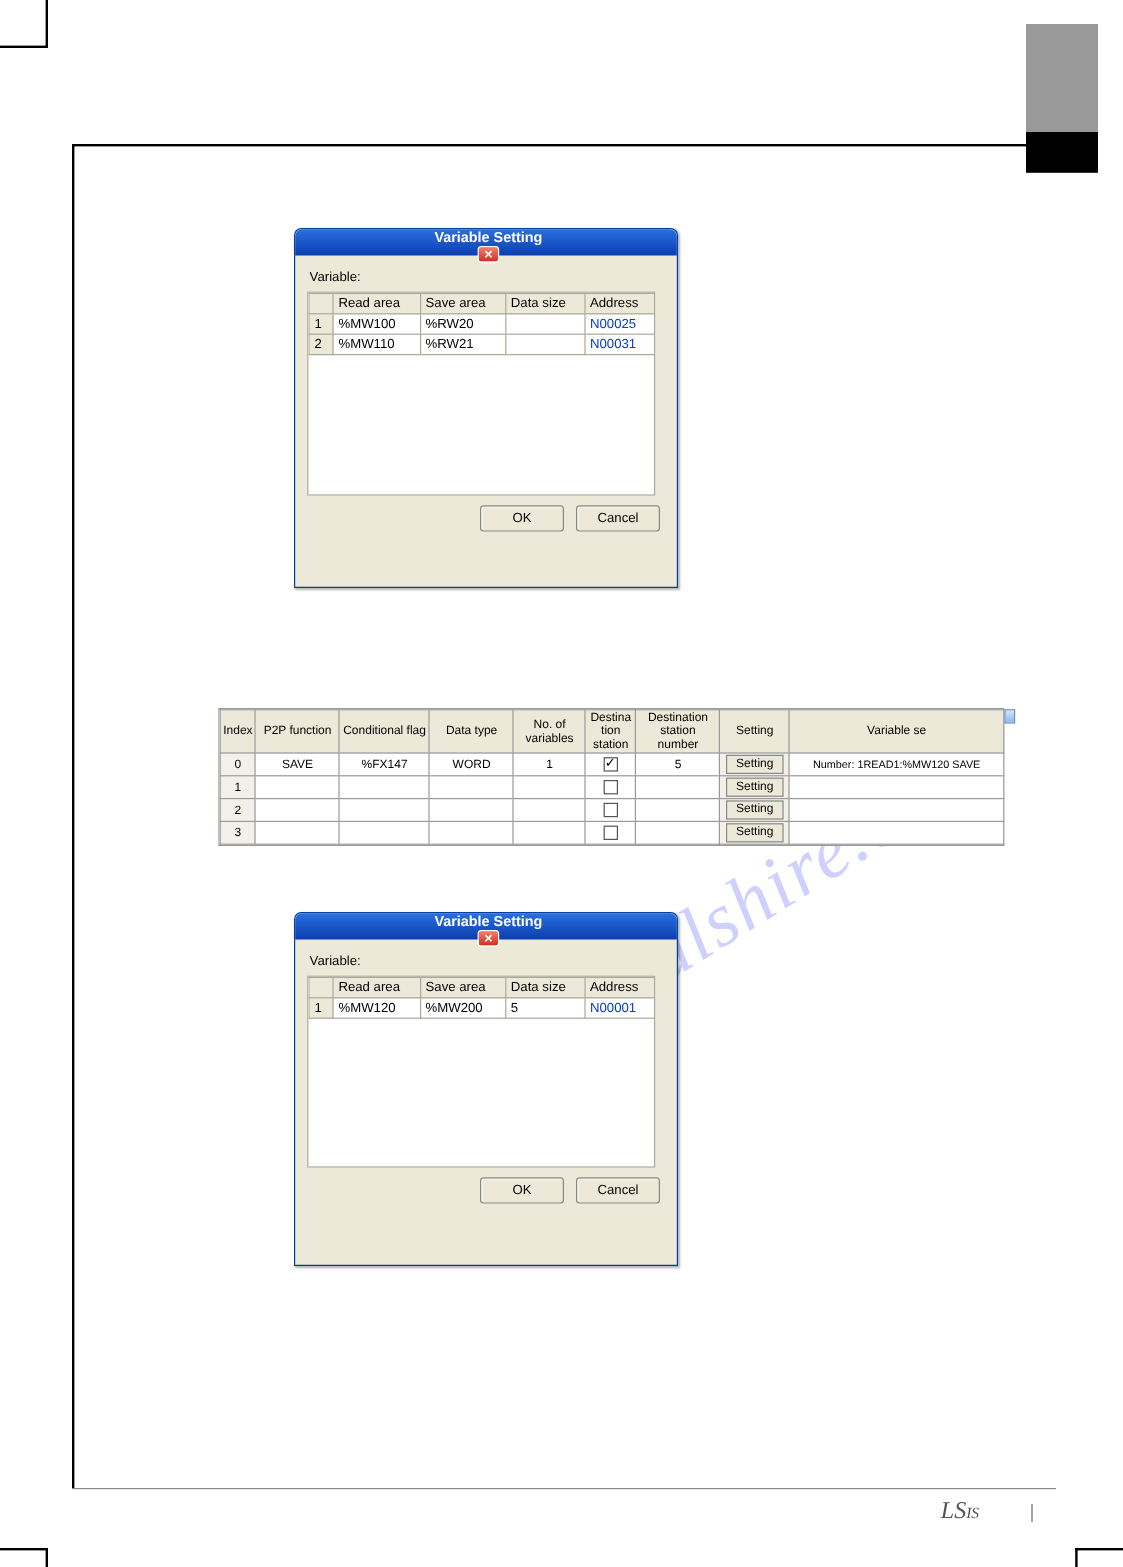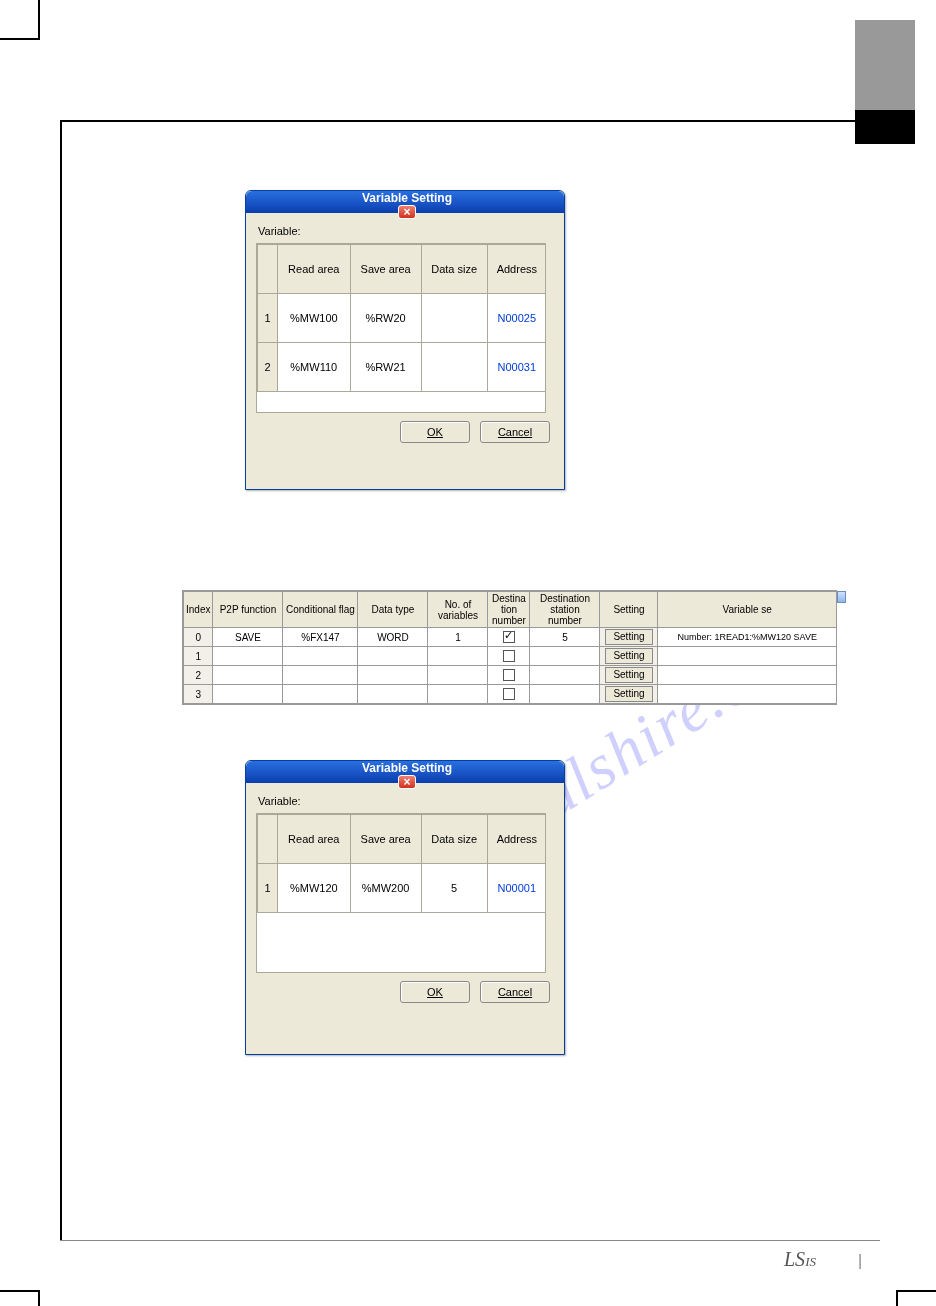--- a/index.html
+++ b/index.html
@@ -84,40 +84,39 @@
   }
   .dlg-body { padding: 10px; }
   .label { margin: 2px 0 6px 2px; }
   .mini-table {
     border-collapse: collapse;
     background: #fff;
     width: 290px;
   }
   .mini-table th, .mini-table td {
     border: 1px solid #aca899;
-    padding: 18px 4px;
-    text-align: center;
+    padding: 2px 4px;
+    text-align: left;
     font-weight: normal;
     font-size: 11px;
     height: 17px;
   }
   .mini-table th { background: #ece9d8; }
   .mini-table .rownum { background: #ece9d8; width: 20px; }
   .addr { color: #003bd8; }
   .table-bg {
     background: #fff;
     border: 1px solid #aca899;
     width: 290px; height: 170px;
     overflow: hidden;
   }
   .dlg2 .table-bg { height: 160px; }
   .dlg-buttons {
     display: flex; gap: 10px; justify-content: flex-end;
     padding: 8px 4px 2px;
-    text-decoration: underline;
   }
   .btn {
     width: 70px; height: 22px;
     background: #ece9d8;
     border: 1px solid #888;
     border-radius: 3px;
     font-size: 11px;
     box-shadow: inset 1px 1px 0 #fff;
     cursor: pointer;
   }
@@ -244,21 +243,21 @@
 <div class="p2p-wrap">
   <div class="scroll-ind"></div>
   <table class="p2p">
     <tbody>
         <tr>
       <th style="width:22px">Index</th>
       <th style="width:70px">P2P function</th>
       <th style="width:75px">Conditional flag</th>
       <th style="width:70px">Data type</th>
       <th style="width:60px">No. of variables</th>
-      <th style="width:42px">Destina tion number</th>
+      <th style="width:42px">Destina tion station</th>
       <th style="width:70px">Destination station number</th>
       <th style="width:58px">Setting</th>
       <th>Variable se</th>
     </tr>
     <tr>
       <td class="shade">0</td>
       <td>SAVE</td>
       <td>%FX147</td>
       <td>WORD</td>
       <td>1</td>

